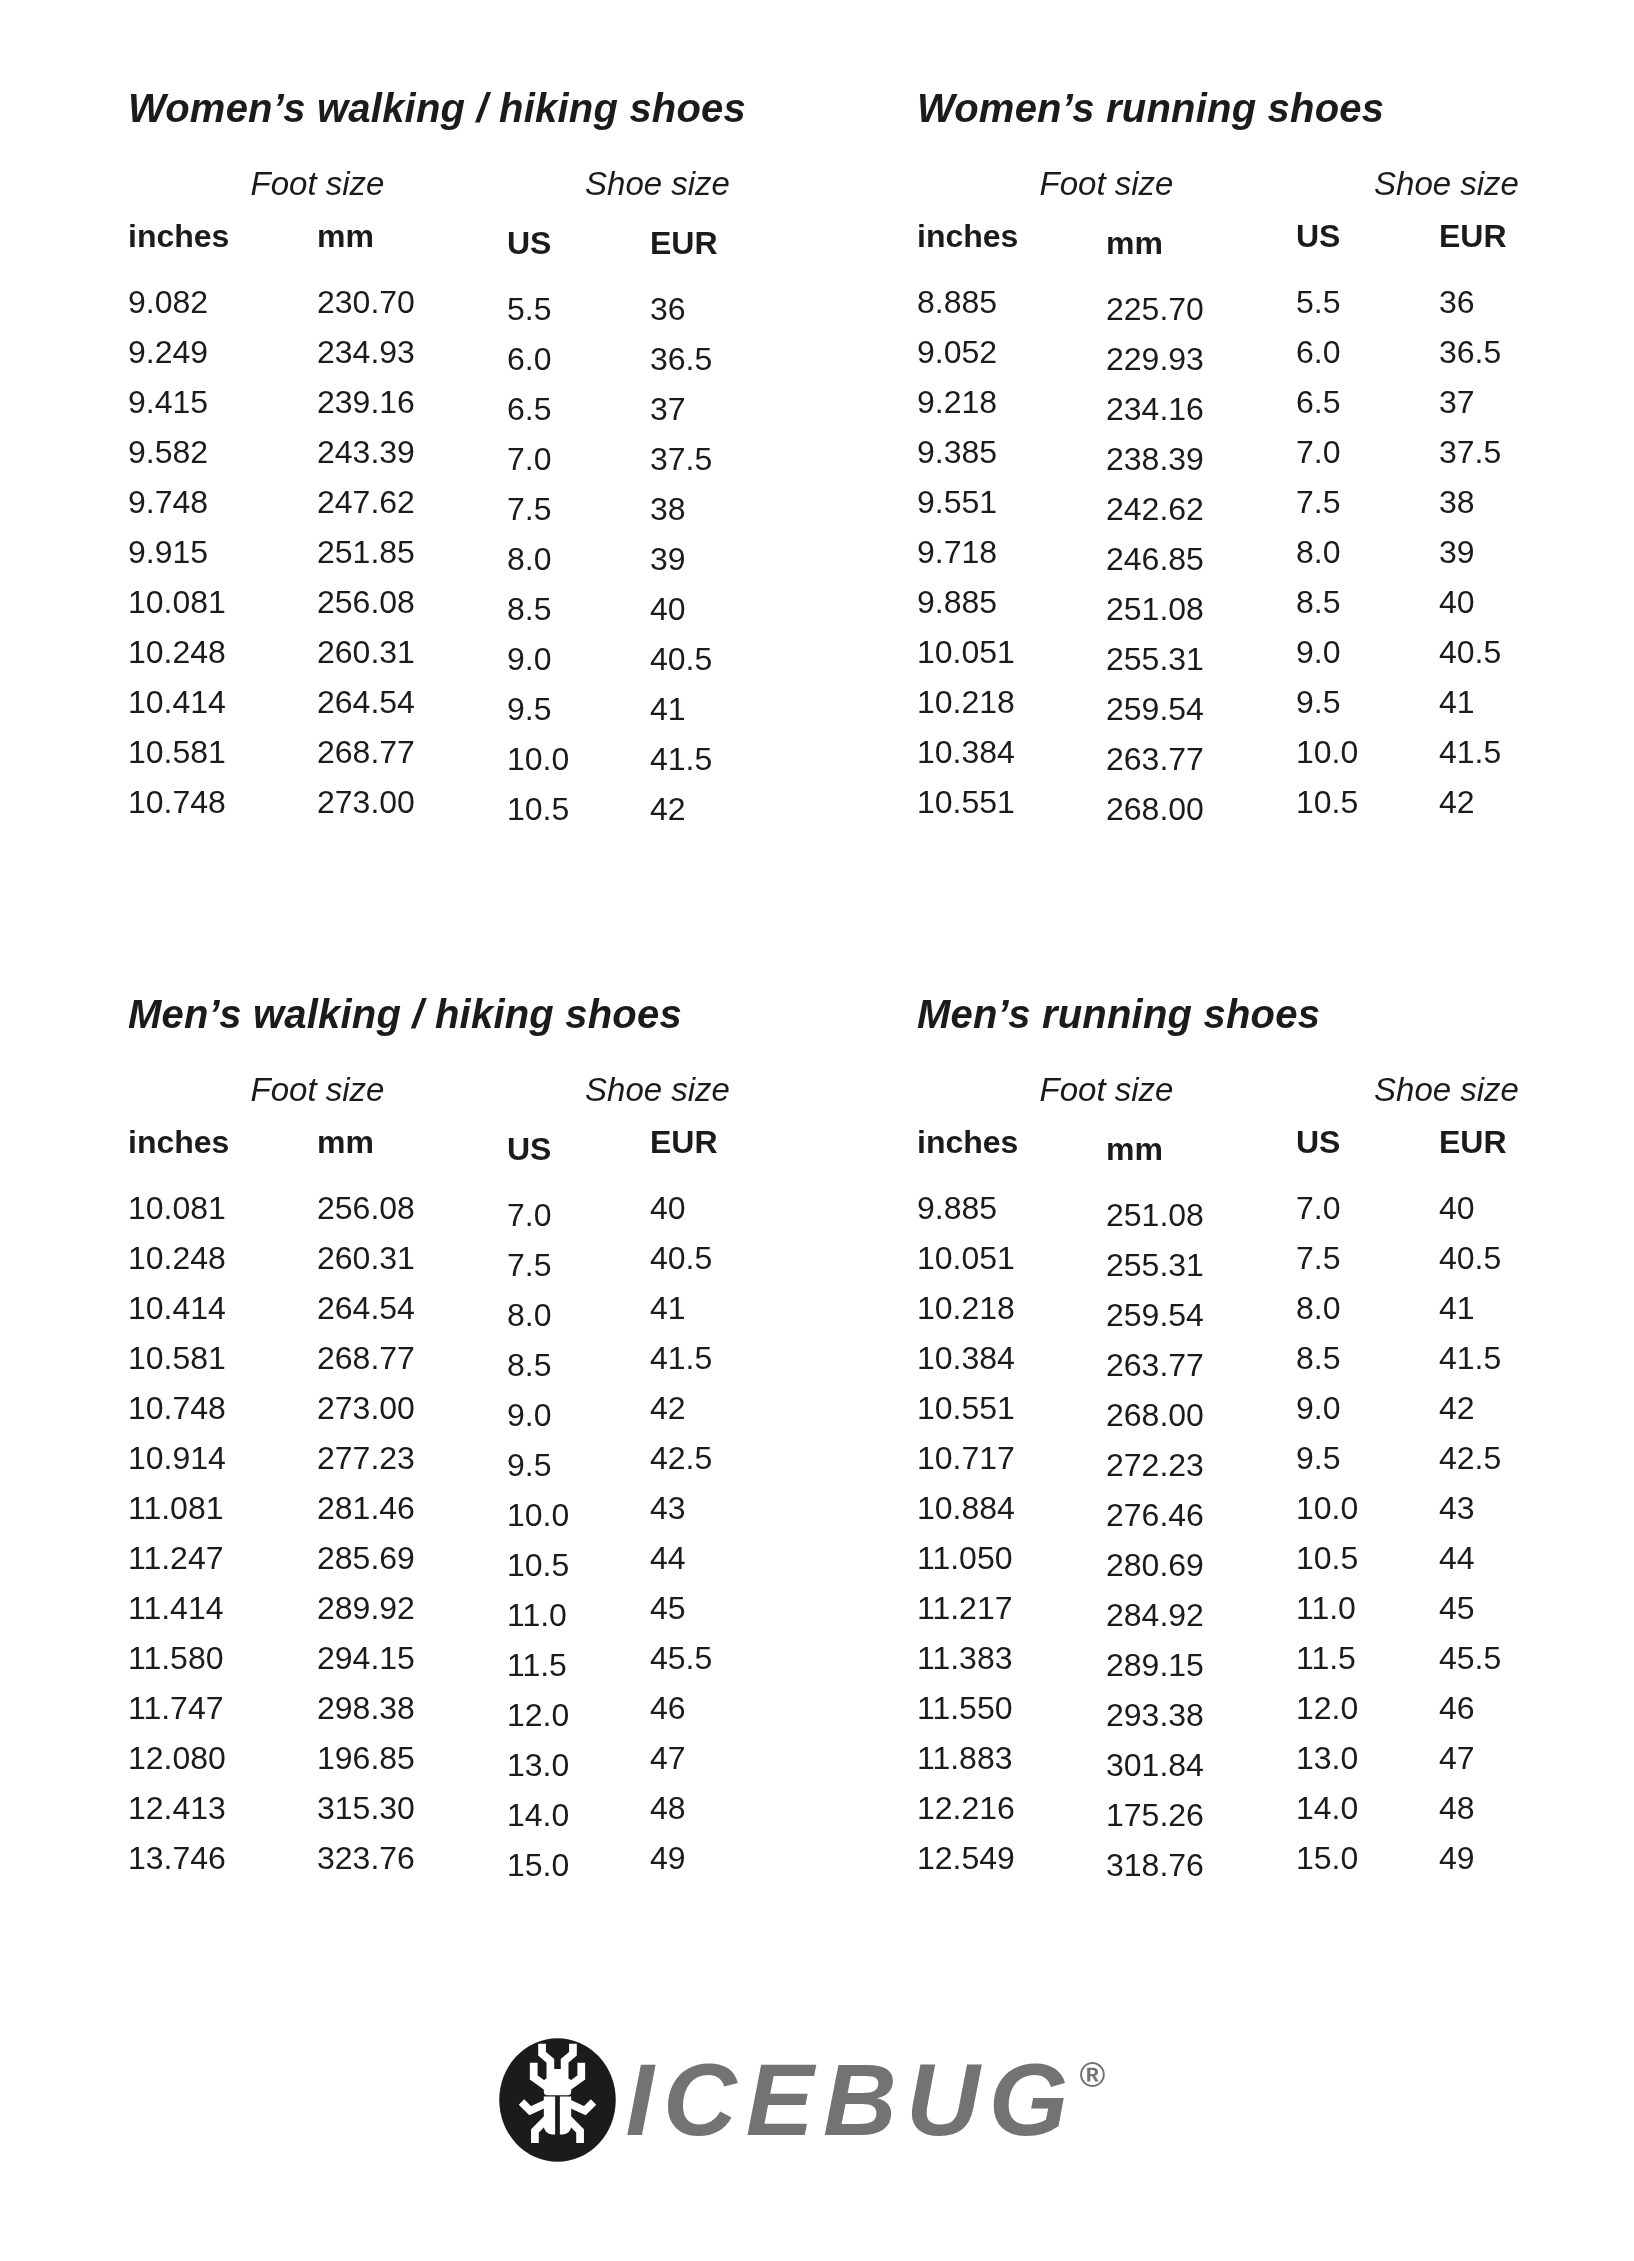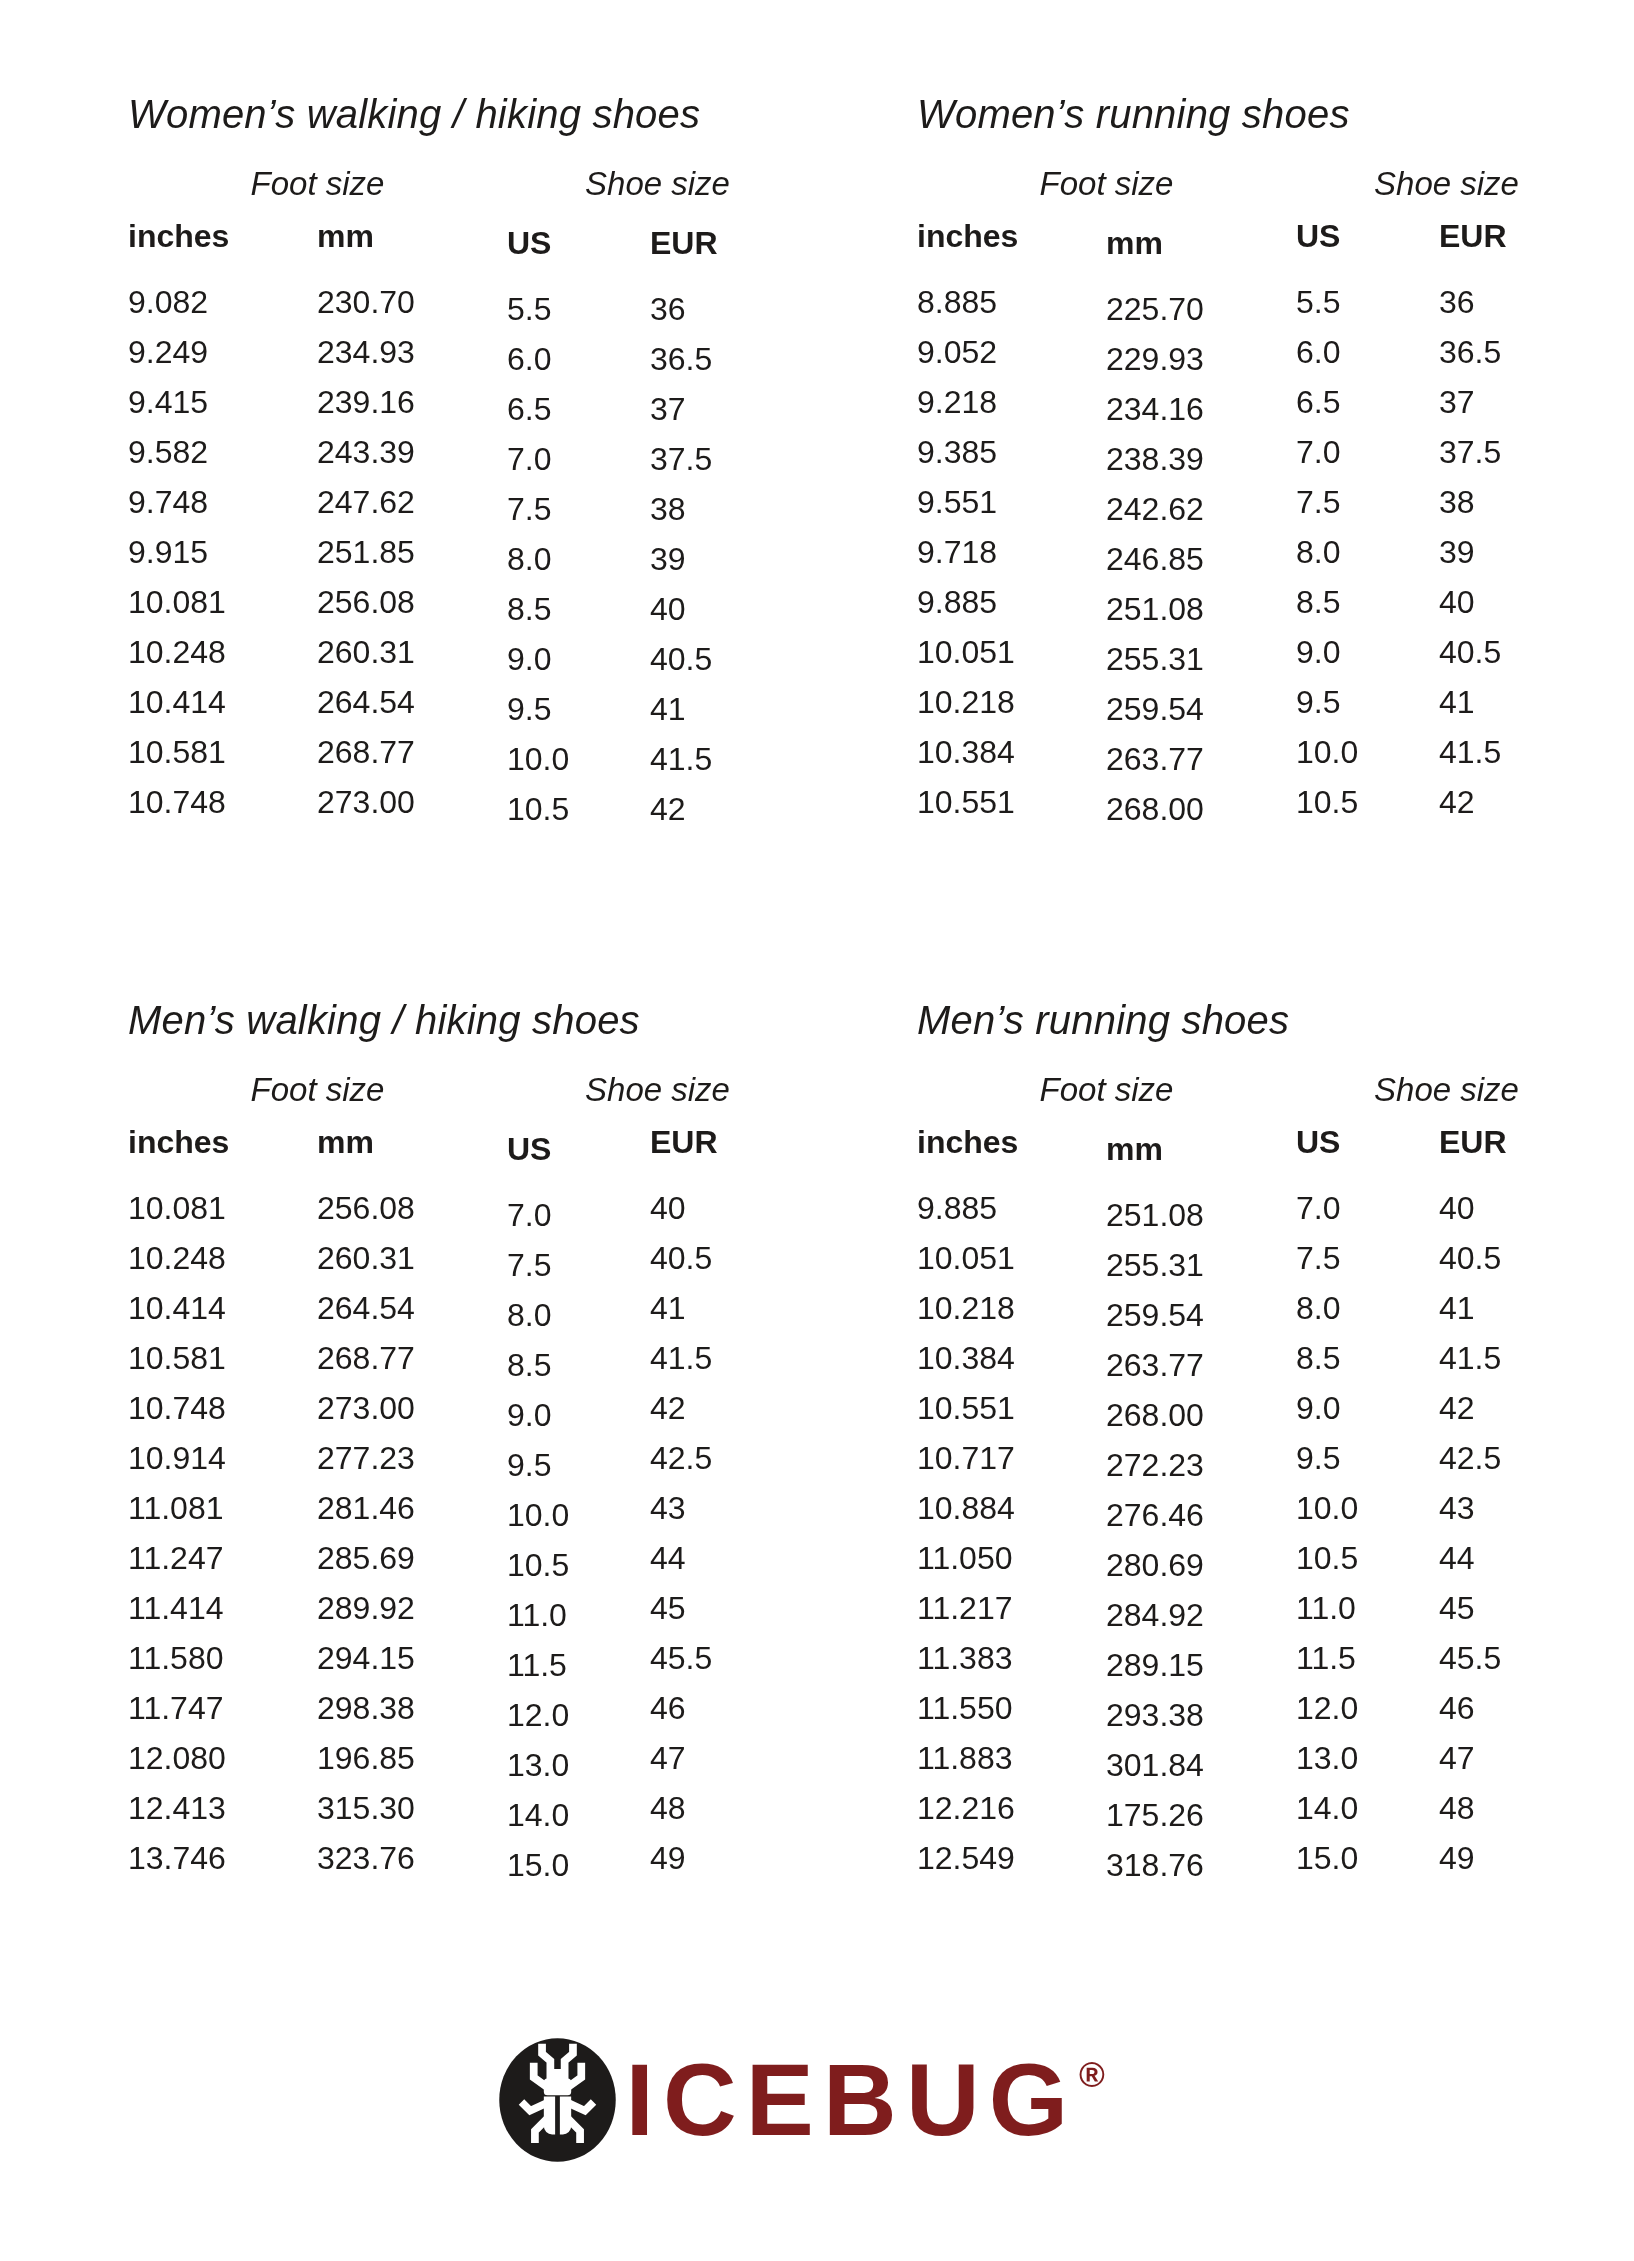--- a/index.html
+++ b/index.html
@@ -15,23 +15,23 @@
   }
 
   
   .size-table { position: absolute; width: 680px; }
   .t0 { left: 128px; top:  77px; }
   .t1 { left: 917px; top:  77px; }
   .t2 { left: 128px; top: 983px; }
   .t3 { left: 917px; top: 983px; }
 
   .table-title {
-    position: absolute; left: 0; top: 14px;
+    position: absolute; left: 0; top: 8px;
     font-size: 40px; line-height: 47px;
-    font-weight: normal; font-style: italic;
+    font-weight: bold; font-style: italic;
     letter-spacing: 0.2px; white-space: nowrap;
   }
 
   .grid4 {
     position: absolute; left: 0; right: 0;
     display: grid;
     grid-template-columns: 189px 190px 143px auto;
   }
   .group-labels { top: 81px; text-align: center; }
   .col-headers  { top: 133px; }
@@ -59,21 +59,22 @@
   
   .t0 .c2, .t0 .c3 { top: 6.7px; }
   .t1 .c1 { top: 6.7px; }
   .t2 .c2 { top: 6.7px; }
   .t3 .c1 { top: 6.7px; }
 
   
   .logo {
     position: absolute; left: 498px; top: 2037px;
     display: flex; align-items: flex-start;
-    color: #7f1d1d;
+    color: #737373;
+    font-style: italic;
   }
   .logo-oval { display: block; width: 119px; height: 126px; flex: 0 0 auto; }
   .logo-text-block { margin-left: 8.4px; margin-top: 11.7px; }
   .logo-wordmark-row { display: flex; align-items: flex-start; }
   .wordmark {
     font-size: 102px; line-height: 1;
     font-weight: bold; letter-spacing: 9.2px;
     white-space: nowrap;
   }
   .registered {

